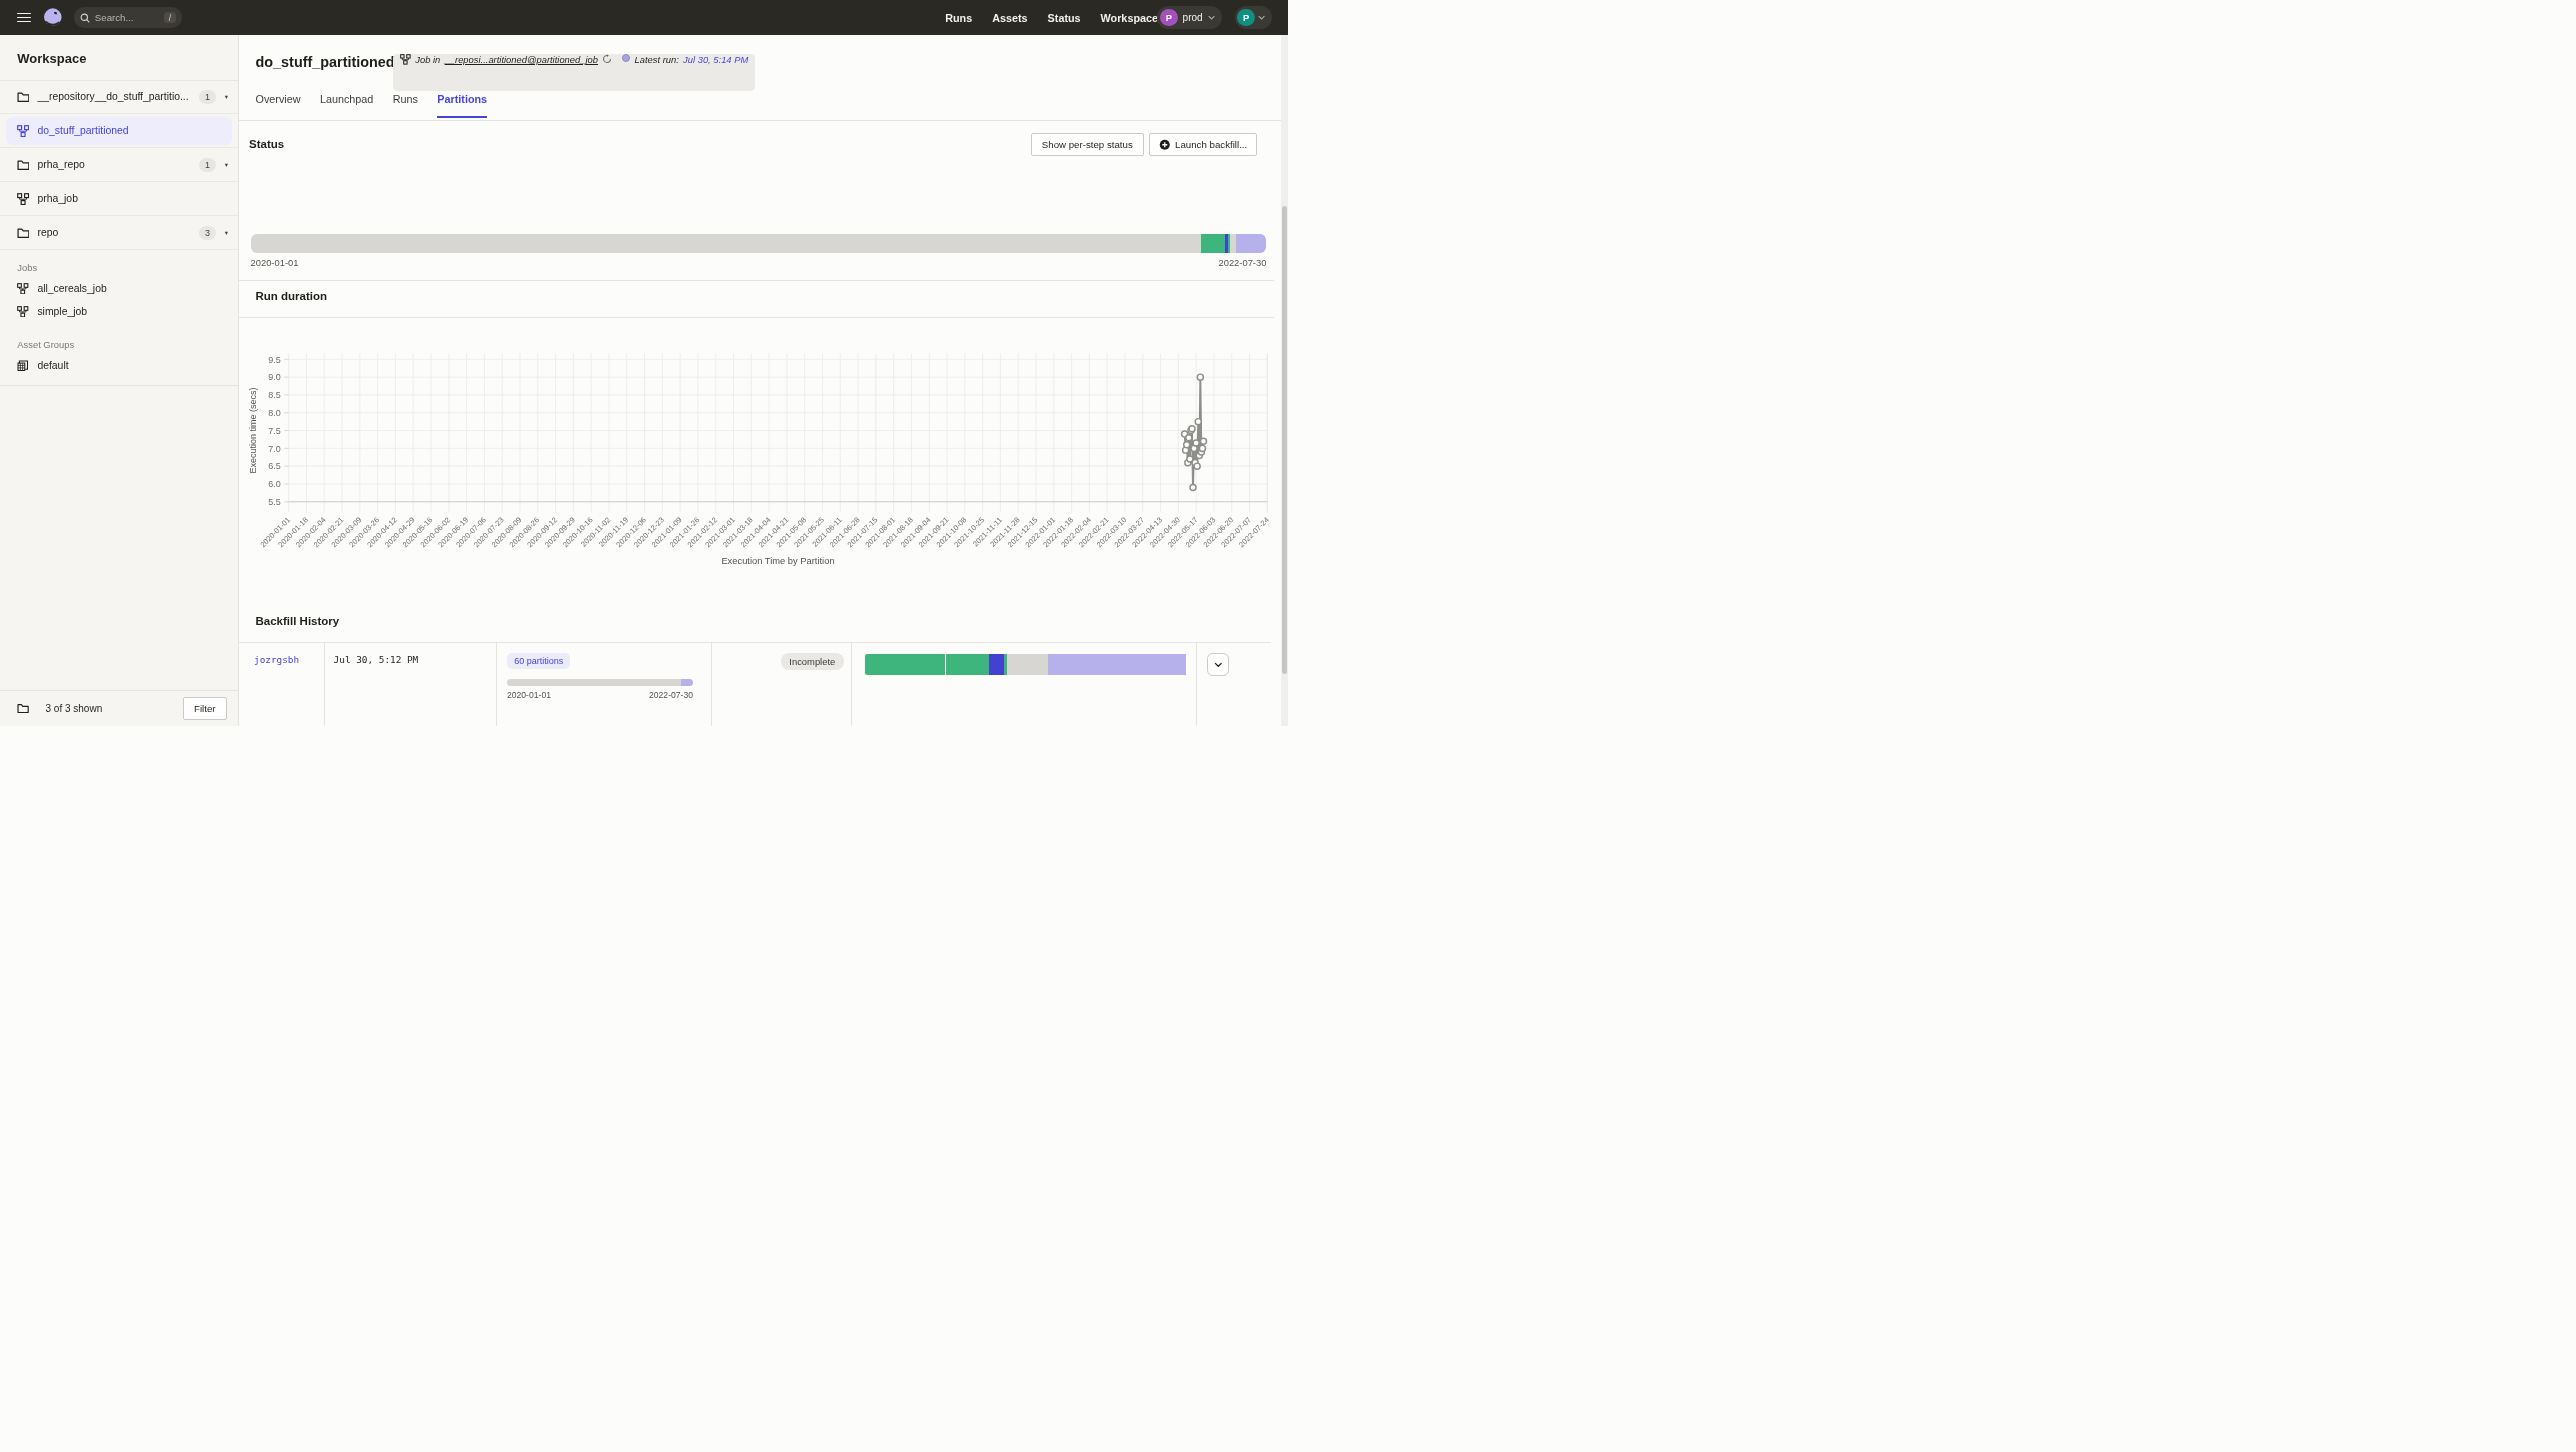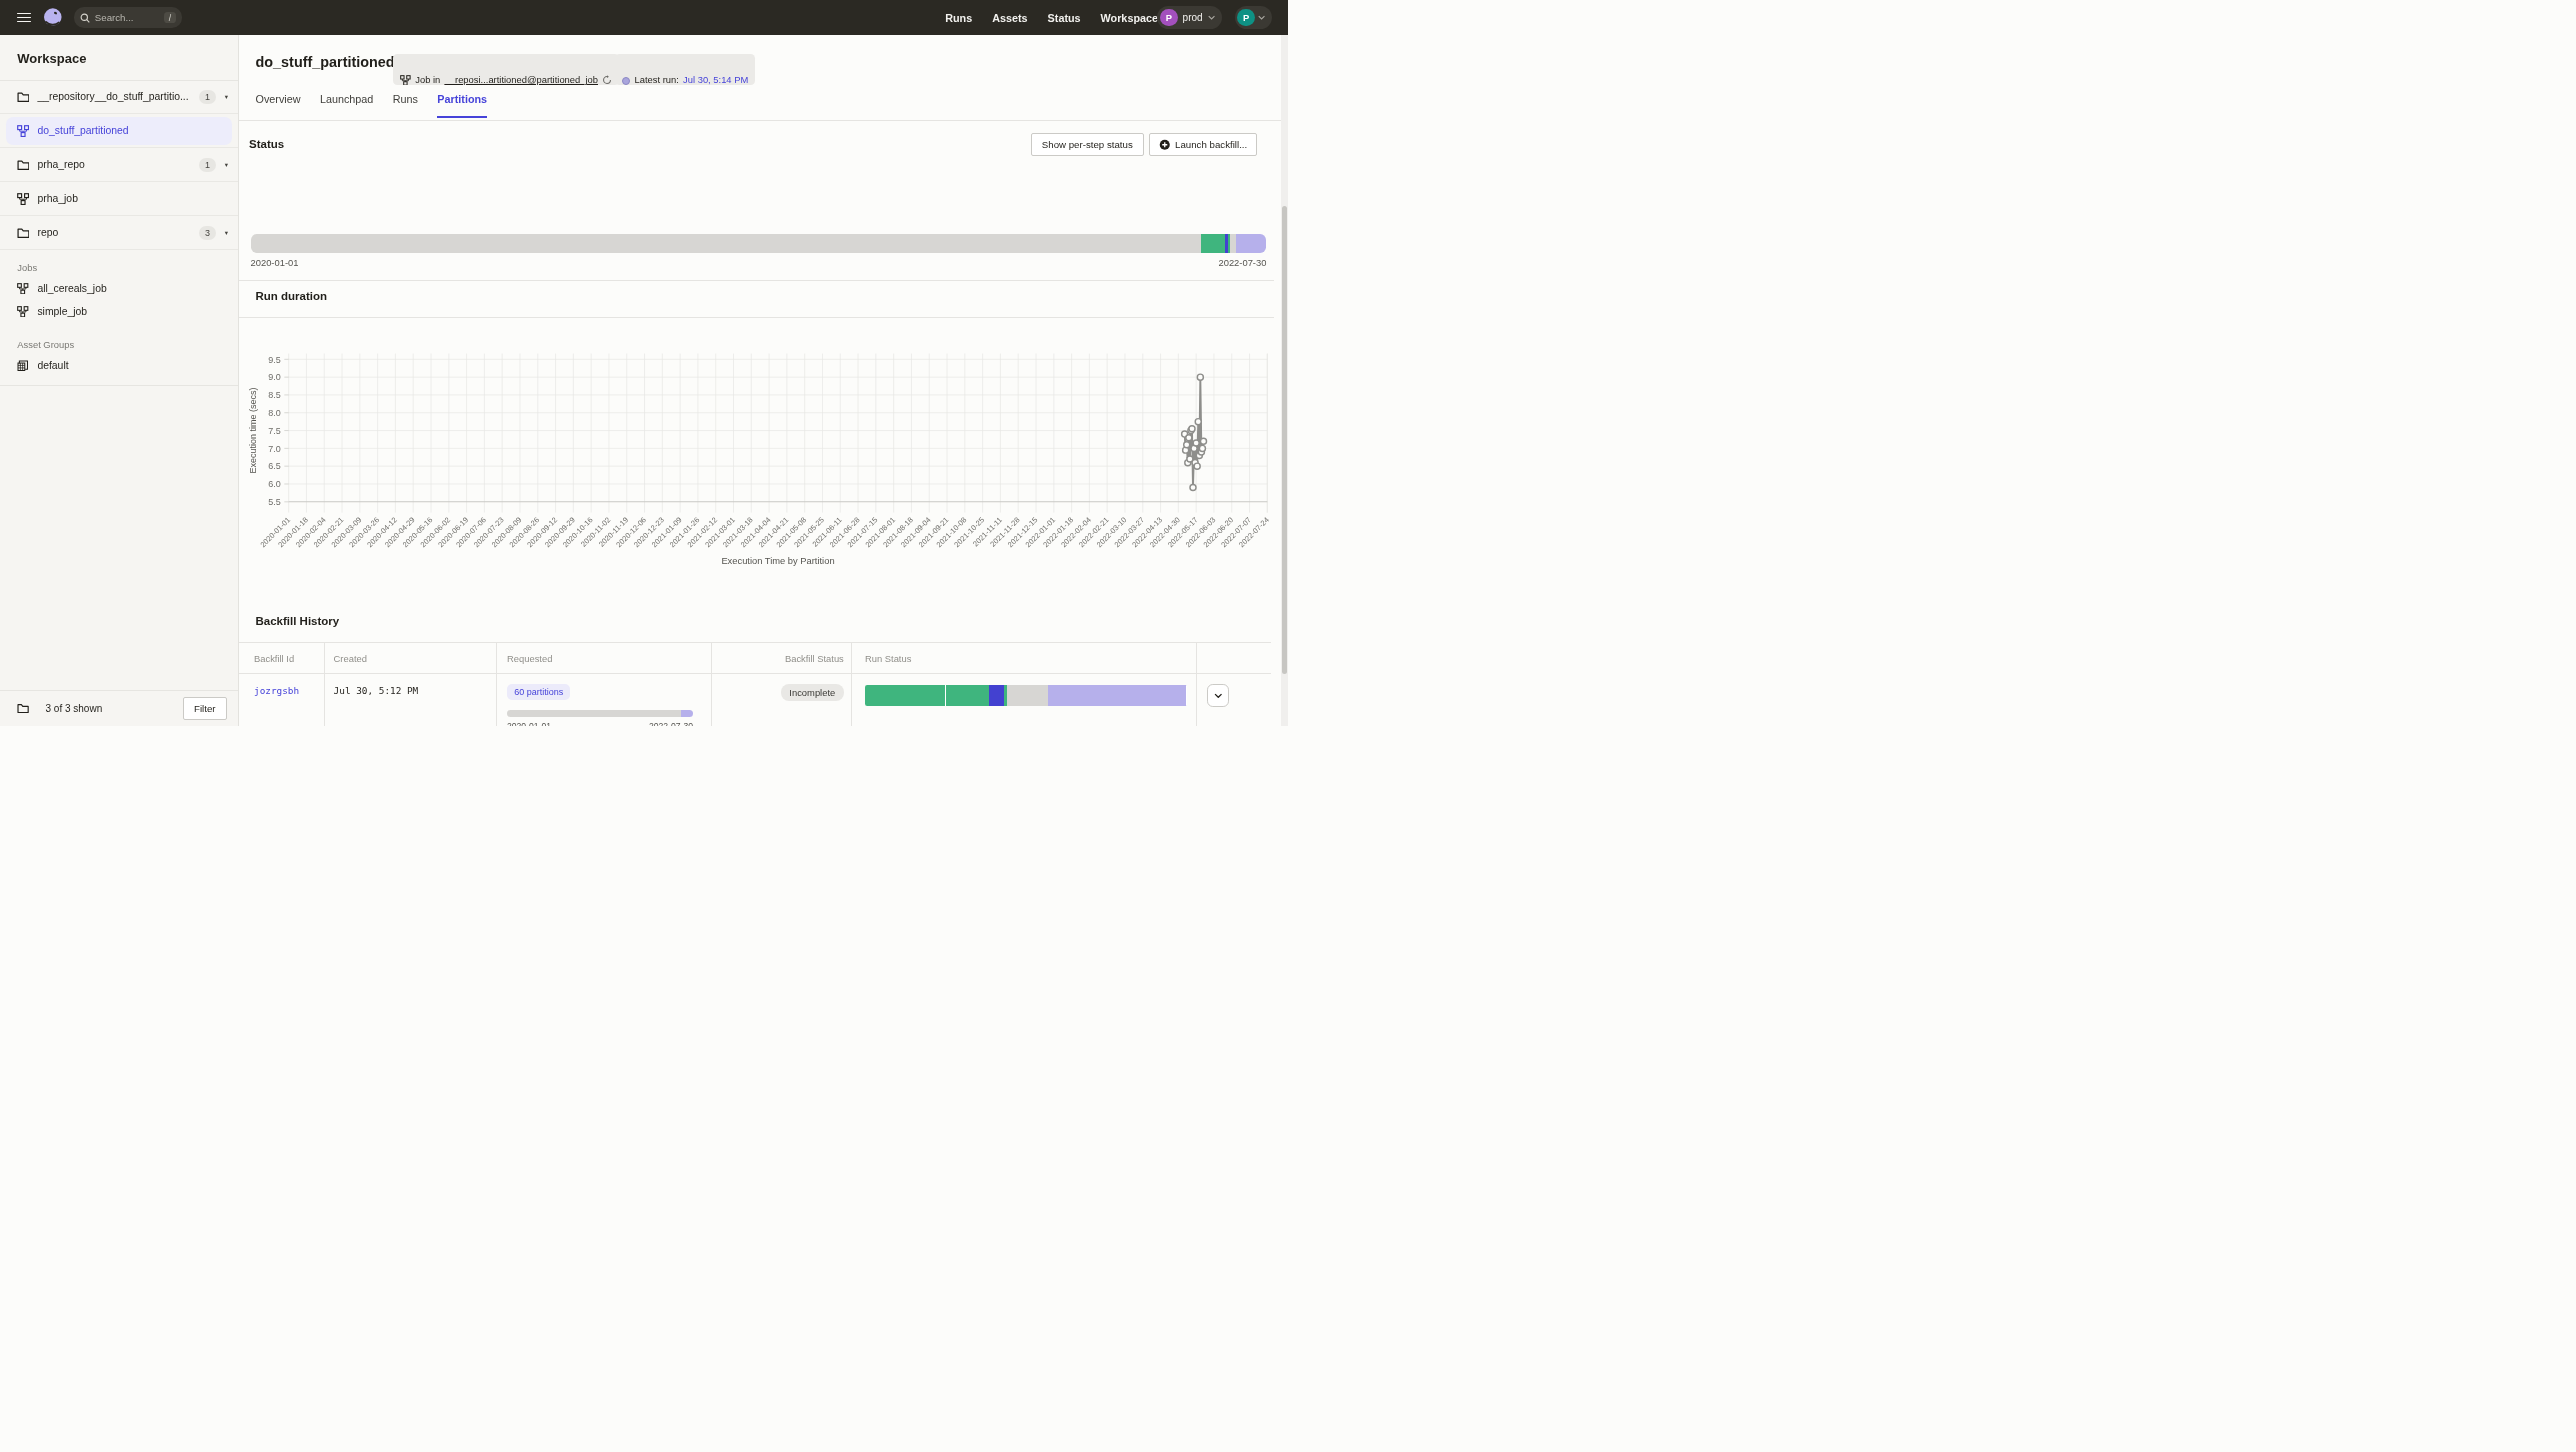--- a/index.html
+++ b/index.html
@@ -39,21 +39,21 @@
   .sec-label { font-size:9.4px; color:#7A7974; padding:11.5px 0 4.3px 17.3px; }
   .job-row { height:23px; display:flex; align-items:center; padding-left:17.3px; font-size:10.4px; cursor:pointer; }
   .job-row .ic { width:11.5px; height:11.5px; margin-right:8.6px; }
   #side-footer { position:absolute; left:0; right:0; bottom:0; height:36px; border-top:0.7px solid #E6E5E1; display:flex; align-items:center; padding:0 11.5px 0 17.3px; }
   #side-footer .txt { font-size:10px; margin-left:16px; flex:1; }
   .btn { background:#FFFFFF; border:0.7px solid #CBCAC6; border-radius:2px; font-size:9.7px; color:#211F1A; display:inline-flex; align-items:center; justify-content:center; cursor:pointer; font-family:"Liberation Sans",sans-serif; }
 
   
   #main { position:absolute; left:239px; top:35px; right:7.2px; bottom:0; }
   #page-title { position:absolute; left:16.5px; top:19.4px; font-size:14.4px; font-weight:700; }
-  .hdr-badge { position:absolute; top:19.4px; height:31px; background:#EBEAE7; border-radius:4.3px; display:flex; align-items:flex-end; font-size:9.4px; color:#211F1A; padding:0 7.2px; gap:4.3px; }
+  .hdr-badge { position:absolute; top:19.4px; height:37px; background:#EBEAE7; border-radius:4.3px; display:flex; align-items:flex-start; font-size:9.4px; color:#211F1A; padding:0 7.2px; gap:4.3px;font-style:italic; }
   #job-badge { left:154px; }
   #job-badge .link { text-decoration:underline; cursor:pointer; }
   #latest-badge { left:376px; }
   #latest-badge .dot { width:8px; height:8px; border-radius:50%; background:#A9A5DC; border:1.1px solid #8C88C4; }
   #latest-badge a { color:#4643D9; text-decoration:none; cursor:pointer; }
 
   #tabs { position:absolute; left:16.5px; top:58px; display:flex; gap:19.4px; font-size:10.8px; color:#3F3E3A; }
   #tabs .tab { cursor:pointer; padding-bottom:10.8px; }
   #tabs .tab.active { color:#4643D9; font-weight:600; border-bottom:2.2px solid #4643D9; }
   #tabs-hr { position:absolute; left:0; right:0; top:85px; height:0.7px; background:#E5E4E1; }
@@ -572,28 +572,20 @@
         <circle cx="1334.5" cy="147.7" r="4.2" fill="#FCFCFA" stroke="#8E8E8B" stroke-width="2"></circle>
         <circle cx="1335.9" cy="38.8" r="4.2" fill="#FCFCFA" stroke="#8E8E8B" stroke-width="2"></circle>
         <circle cx="1337.4" cy="142.7" r="4.2" fill="#FCFCFA" stroke="#8E8E8B" stroke-width="2"></circle>
         <circle cx="1338.8" cy="137.8" r="4.2" fill="#FCFCFA" stroke="#8E8E8B" stroke-width="2"></circle>
         <circle cx="1340.3" cy="127.8" r="4.2" fill="#FCFCFA" stroke="#8E8E8B" stroke-width="2"></circle>
       </svg>
   </div>
 
   <div id="bf-h">Backfill History</div>
   <div id="bf-table">
-    <div id="bf-head">
-      <div class="bf-col c1 h-c1">Backfill Id</div>
-      <div class="bf-col c2 h-c2">Created</div>
-      <div class="bf-col c3 h-c3">Requested</div>
-      <div class="bf-col c4 h-c4">Backfill Status</div>
-      <div class="bf-col c5 h-c5">Run Status</div>
-      <div class="bf-col c6"></div>
-    </div>
     <div id="bf-body">
       <div class="bf-col c1"><span id="bf-id" class="mono">jozrgsbh</span></div>
       <div class="bf-col c2"><span id="bf-created" class="mono">Jul 30, 5:12 PM</span></div>
       <div class="bf-col c3">
         <span id="req-badge">60 partitions</span>
         <div id="req-bar" class="seg-bar">
             <div style="width: 93.5%; background: rgb(215, 214, 211);"></div>
             <div style="width: 6.5%; background: rgb(182, 176, 235);"></div>
           </div>
         <div id="req-range">

